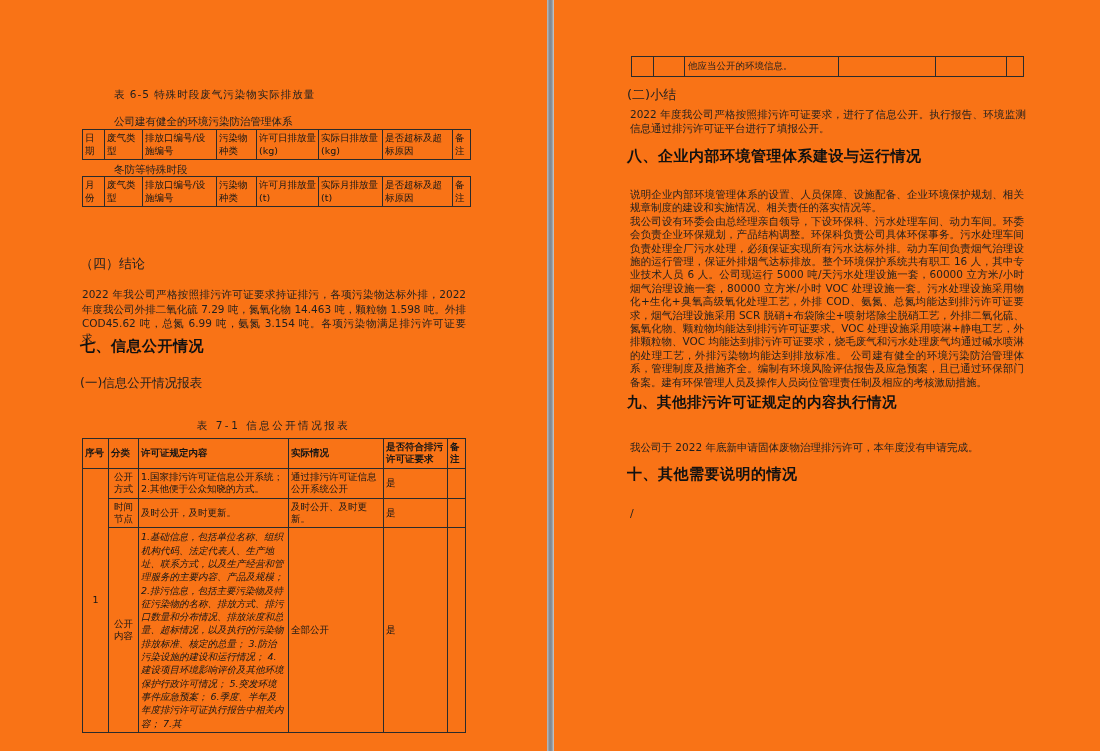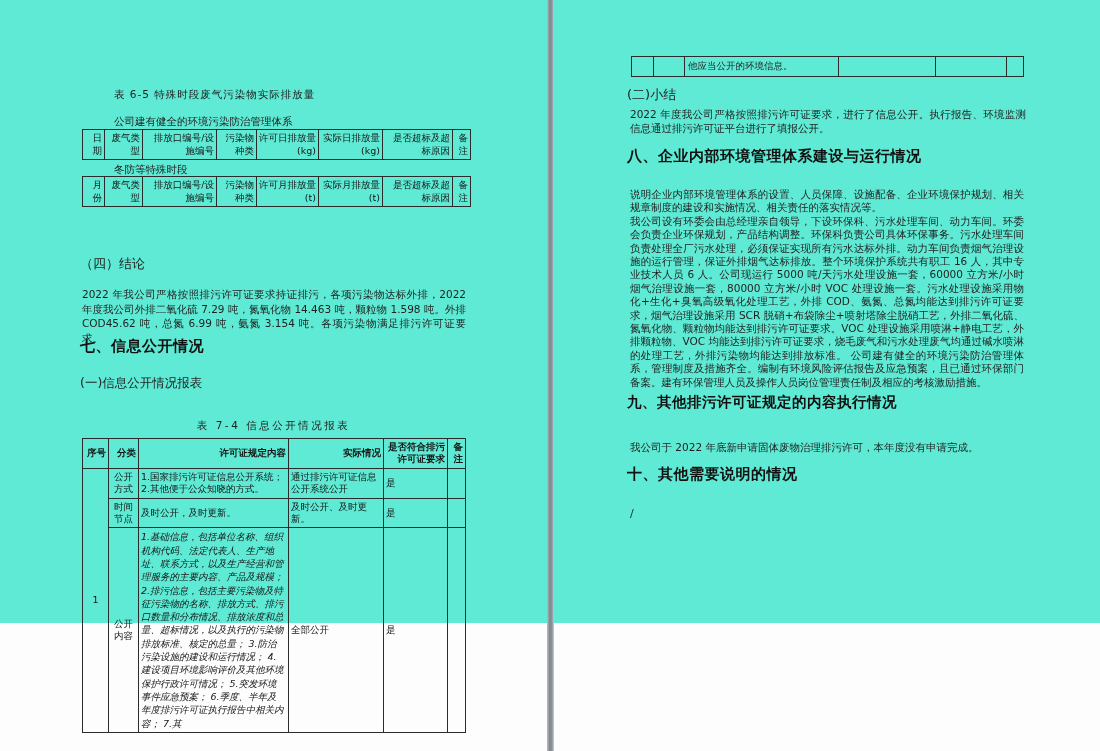--- a/index.html
+++ b/index.html
@@ -3,37 +3,37 @@
 <meta charset="utf-8">
 <style>
   html,body{margin:0;padding:0;}
   body{background:#e8e8e8;}
   .canvas{
     position:relative;width:1100px;height:751px;overflow:hidden;
     background:#fdfdfd;
     font-family:"DejaVu Sans","Liberation Sans",sans-serif;
     color:#1f1f1f;
   }
-  .page{position:absolute;top:0;height:623px;background:#5eead4;}
+  .page{position:absolute;top:0;height:751px;background:#f97316;}
   .page-left{left:0;width:548px;}
   .page-right{left:554px;width:546px;}
   .page-gap{position:absolute;top:0;left:547px;width:7px;height:751px;
     background:linear-gradient(to right,#b9bec3,#7f868d 40%,#8d939a 70%,#c8ccd0);}
   .abs{position:absolute;}
   .small{font-size:10.5px;margin-left:32px;}
   .body-text{font-size:10.5px;text-align:justify;word-break:break-all;}
   .lh-left{line-height:14.6px;}
   .lh-right{line-height:13.4px;}
   .h-num{font-size:15px;font-weight:bold;color:#111;letter-spacing:0.5px;}
   .h-sub{font-size:13px;color:#222;}
   table{border-collapse:collapse;table-layout:fixed;}
   .doc-table{font-size:9.5px;color:#161616;}
   .doc-table th,.doc-table td{
     border:1px solid #2b2b2b;padding:2px 2px;line-height:1.3;
-    text-align:right;vertical-align:middle;overflow:hidden;word-break:break-all;
+    text-align:left;vertical-align:middle;overflow:hidden;word-break:break-all;
   }
   .doc-table th{font-weight:normal;}
   .t71 th{font-weight:bold;}
   .t71 td{text-align:left;}
   .t71 td.c{text-align:center;}
   .t71 td.cat{font-weight:normal;text-align:center;}
   .t71 td.vtop{vertical-align:top;}
   .t65 tr{height:30px;}
   .t-title{font-size:10.5px;letter-spacing:2.5px;text-align:center;}
   .cont-row td{border:1px solid #2b2b2b;padding:1px 3px;font-size:9.5px;
@@ -103,21 +103,21 @@
       </table>
 
     <div class="abs h-sub" style="left:80px;top:255px;">（四）结论</div>
 
     <div class="abs body-text lh-left" style="left:82px;top:287px;width:384px;">2022 年我公司严格按照排污许可证要求持证排污，各项污染物达标外排，2022 年度我公司外排二氧化硫 7.29 吨，氮氧化物 14.463 吨，颗粒物 1.598 吨。外排 COD45.62 吨，总氮 6.99 吨，氨氮 3.154 吨。各项污染物满足排污许可证要求。</div>
 
     <div class="abs h-num" style="left:80px;top:337px;">七、信息公开情况</div>
 
     <div class="abs" style="left:80px;top:375px;font-size:12.5px;">(一)信息公开情况报表</div>
 
-    <div class="abs t-title" style="left:82px;top:419px;width:383px;">表 7-4 信息公开情况报表</div>
+    <div class="abs t-title" style="left:82px;top:419px;width:383px;">表 7-1 信息公开情况报表</div>
 
     <table class="abs doc-table t71" style="left:82px;top:438px;width:383px;">
       <colgroup>
         <col style="width:26px">
           <col style="width:30px">
           <col style="width:150px">
         <col style="width:95px">
           <col style="width:64px">
           <col style="width:18px">
       </colgroup>

